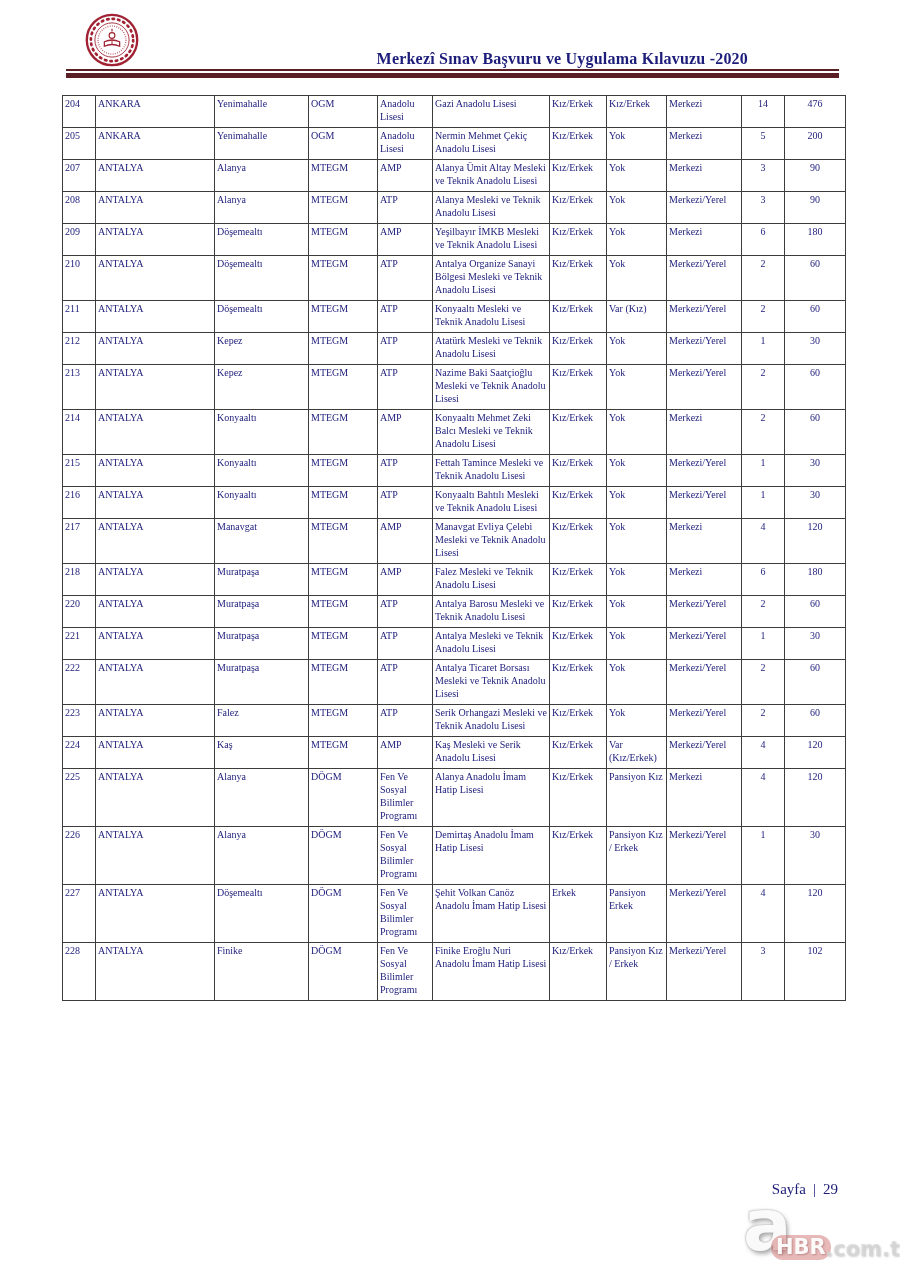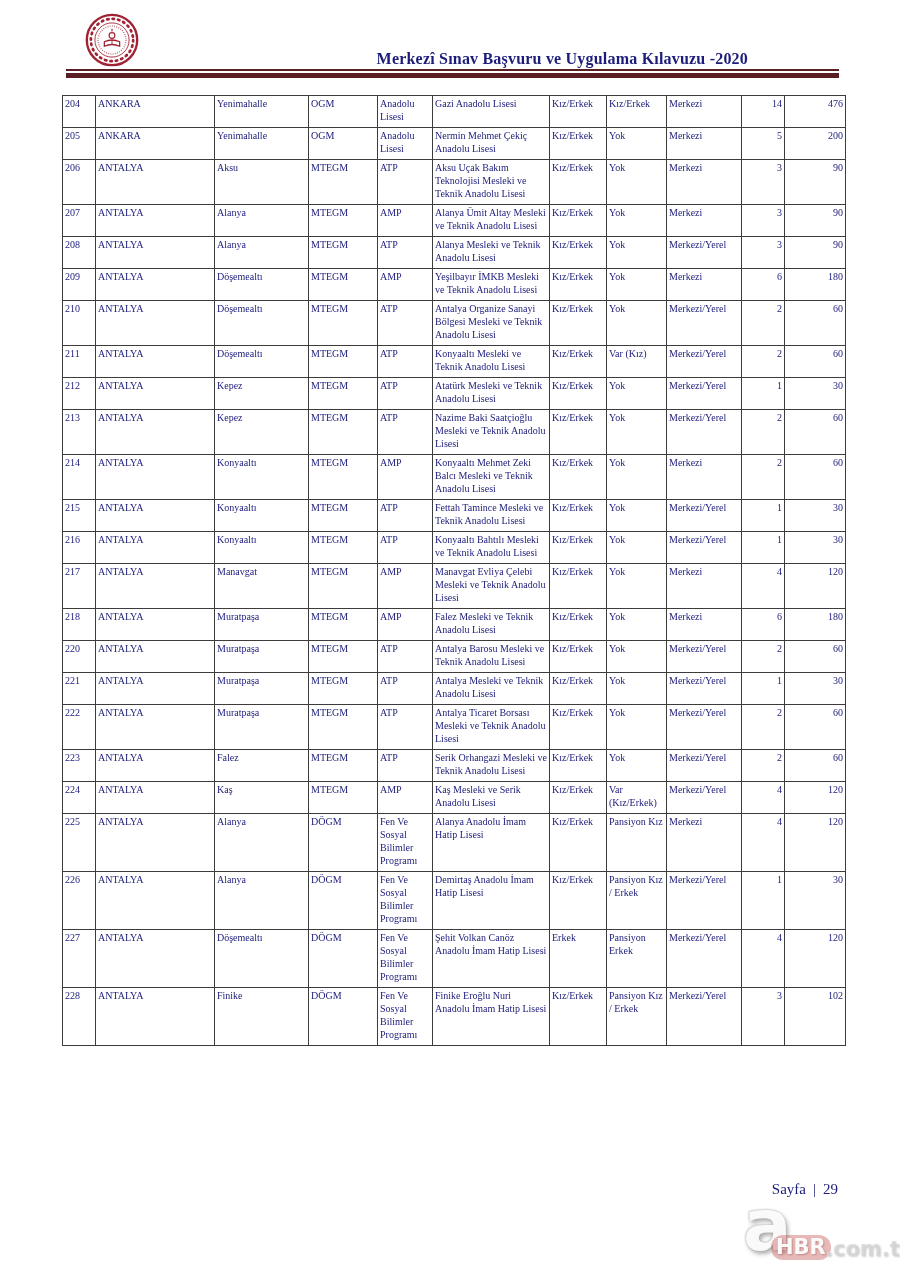--- a/index.html
+++ b/index.html
@@ -33,21 +33,21 @@
     position:absolute;left:62px;top:95px;width:783px;
     border-collapse:collapse;table-layout:fixed;
     font-size:10px;line-height:13px;color:var(--table-text);
   }
   table.schools td{
     border:1px solid var(--table-border);
     vertical-align:top;text-align:left;
     padding:1px 2px 4px 2px;
     overflow:hidden;word-wrap:break-word;
   }
-  table.schools td.c-num{text-align:right}
+  table.schools td.c-num{text-align:center}
   
   .page-footer{
     position:absolute;top:1181px;right:62px;
     font-size:15px;color:var(--title-navy);
   }
   .page-footer .sep{padding:0 7px}
   
   .watermark{position:absolute;right:2px;bottom:6px;width:165px;height:70px;opacity:.85}
   .wm-a{
     position:absolute;left:10px;top:-14px;
@@ -128,33 +128,20 @@
     <td>OGM</td>
     <td>Anadolu Lisesi</td>
     <td>Nermin Mehmet Çekiç Anadolu Lisesi</td>
     <td>Kız/Erkek</td>
     <td>Yok</td>
     <td>Merkezi</td>
     <td class="c-num">5</td>
     <td class="c-num">200</td>
   </tr>
       <tr>
-    <td>206</td>
-    <td>ANTALYA</td>
-    <td>Aksu</td>
-    <td>MTEGM</td>
-    <td>ATP</td>
-    <td>Aksu Uçak Bakım Teknolojisi Mesleki ve Teknik Anadolu Lisesi</td>
-    <td>Kız/Erkek</td>
-    <td>Yok</td>
-    <td>Merkezi</td>
-    <td class="c-num">3</td>
-    <td class="c-num">90</td>
-  </tr>
-      <tr>
     <td>207</td>
     <td>ANTALYA</td>
     <td>Alanya</td>
     <td>MTEGM</td>
     <td>AMP</td>
     <td>Alanya Ümit Altay Mesleki ve Teknik Anadolu Lisesi</td>
     <td>Kız/Erkek</td>
     <td>Yok</td>
     <td>Merkezi</td>
     <td class="c-num">3</td>

